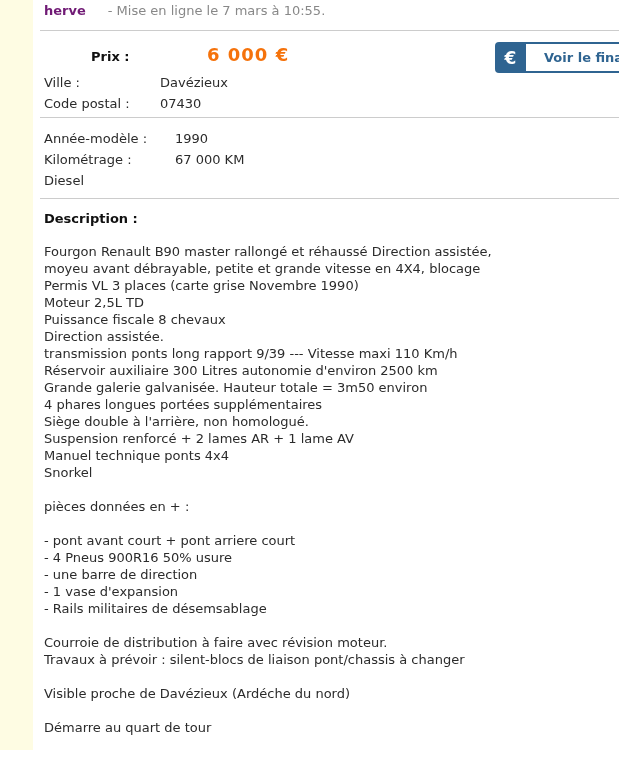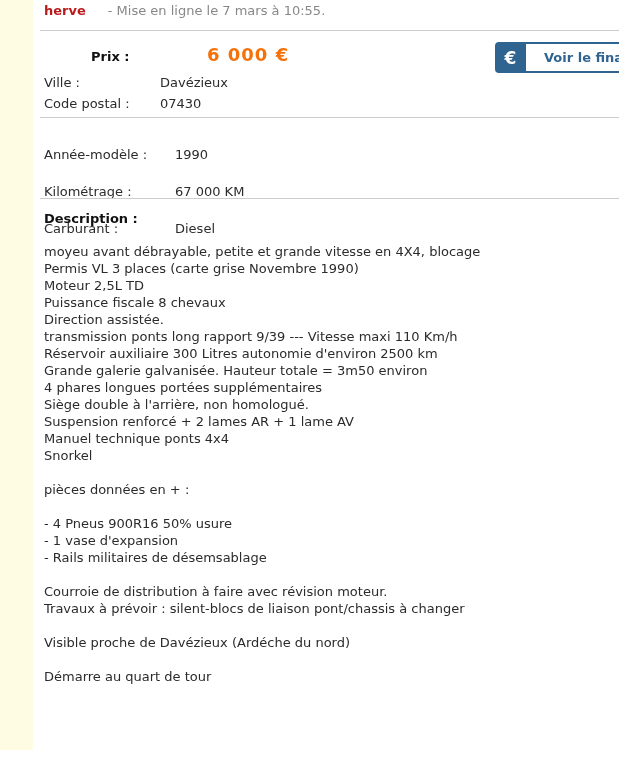--- a/index.html
+++ b/index.html
@@ -21,21 +21,21 @@
     width:33px; height:750px;
     background:#fefce3;
   }
 
   
   .header-line {
     position:absolute; left:44px; top:3px;
     white-space:nowrap;
   }
   .seller-link {
-    color:#b91c1c; font-weight:bold;
+    color:#701a75; font-weight:bold;
     text-decoration:none; cursor:pointer;
   }
   .posted { color:#888888; margin-left:22px; }
 
   .divider {
     position:absolute; left:40px; right:0;
     height:1px; background:#cccccc;
   }
   .divider.d1 { top:30px; }
   .divider.d2 { top:117px; }
@@ -69,21 +69,21 @@
     border:2px solid #2f6491; border-left:none;
     border-radius:0 4px 4px 0;
     background:#ffffff;
     color:#2f6491; font-weight:bold; font-size:13px;
     padding:0 14px 0 18px;
     white-space:nowrap;
   }
 
   
   .details { position:absolute; left:44px; top:128px; }
-  .det-row { display:flex; line-height:21px;margin-top:16px; }
+  .det-row { display:flex; line-height:21px; }
   .det-label { width:131px; flex:0 0 131px; }
 
   
   .desc-heading {
     position:absolute; left:44px; top:211px;
     font-weight:bold; color:#111111;
   }
   .desc-body { position:absolute; left:44px; top:243px; width:570px; }
   .desc-line { line-height:17px; height:17px; white-space:nowrap; }
 </style>
@@ -125,46 +125,48 @@
   <div class="details">
     <div class="det-row">
       <span class="det-label">Année-modèle :</span>
       <span>1990</span>
     </div>
     <div class="det-row">
       <span class="det-label">Kilométrage :</span>
       <span>67 000 KM</span>
     </div>
     <div class="det-row">
-      <span class="det-label">Carburant :</span>
       <span>Diesel</span>
     </div>
   </div>
 
   <div class="divider d3"></div>
 
   <div class="desc-heading">Description :</div>
   <div class="desc-body">
+      <div class="desc-line">Fourgon Renault B90 master rallongé et réhaussé Direction assistée,</div>
       <div class="desc-line">moyeu avant débrayable, petite et grande vitesse en 4X4, blocage</div>
       <div class="desc-line">Permis VL 3 places (carte grise Novembre 1990)</div>
       <div class="desc-line">Moteur 2,5L TD</div>
       <div class="desc-line">Puissance fiscale 8 chevaux</div>
       <div class="desc-line">Direction assistée.</div>
       <div class="desc-line">transmission ponts long rapport 9/39 --- Vitesse maxi 110 Km/h</div>
       <div class="desc-line">Réservoir auxiliaire 300 Litres autonomie d'environ 2500 km</div>
       <div class="desc-line">Grande galerie galvanisée. Hauteur totale = 3m50 environ</div>
       <div class="desc-line">4 phares longues portées supplémentaires</div>
       <div class="desc-line">Siège double à l'arrière, non homologué.</div>
       <div class="desc-line">Suspension renforcé + 2 lames AR + 1 lame AV</div>
       <div class="desc-line">Manuel technique ponts 4x4</div>
       <div class="desc-line">Snorkel</div>
       <div class="desc-line">&nbsp;</div>
       <div class="desc-line">pièces données en + :</div>
       <div class="desc-line">&nbsp;</div>
+      <div class="desc-line">- pont avant court + pont arriere court</div>
       <div class="desc-line">- 4 Pneus 900R16 50% usure</div>
+      <div class="desc-line">- une barre de direction</div>
       <div class="desc-line">- 1 vase d'expansion</div>
       <div class="desc-line">- Rails militaires de désemsablage</div>
       <div class="desc-line">&nbsp;</div>
       <div class="desc-line">Courroie de distribution à faire avec révision moteur.</div>
       <div class="desc-line">Travaux à prévoir : silent-blocs de liaison pont/chassis à changer</div>
       <div class="desc-line">&nbsp;</div>
       <div class="desc-line">Visible proche de Davézieux (Ardéche du nord)</div>
       <div class="desc-line">&nbsp;</div>
       <div class="desc-line">Démarre au quart de tour</div>
     </div>

